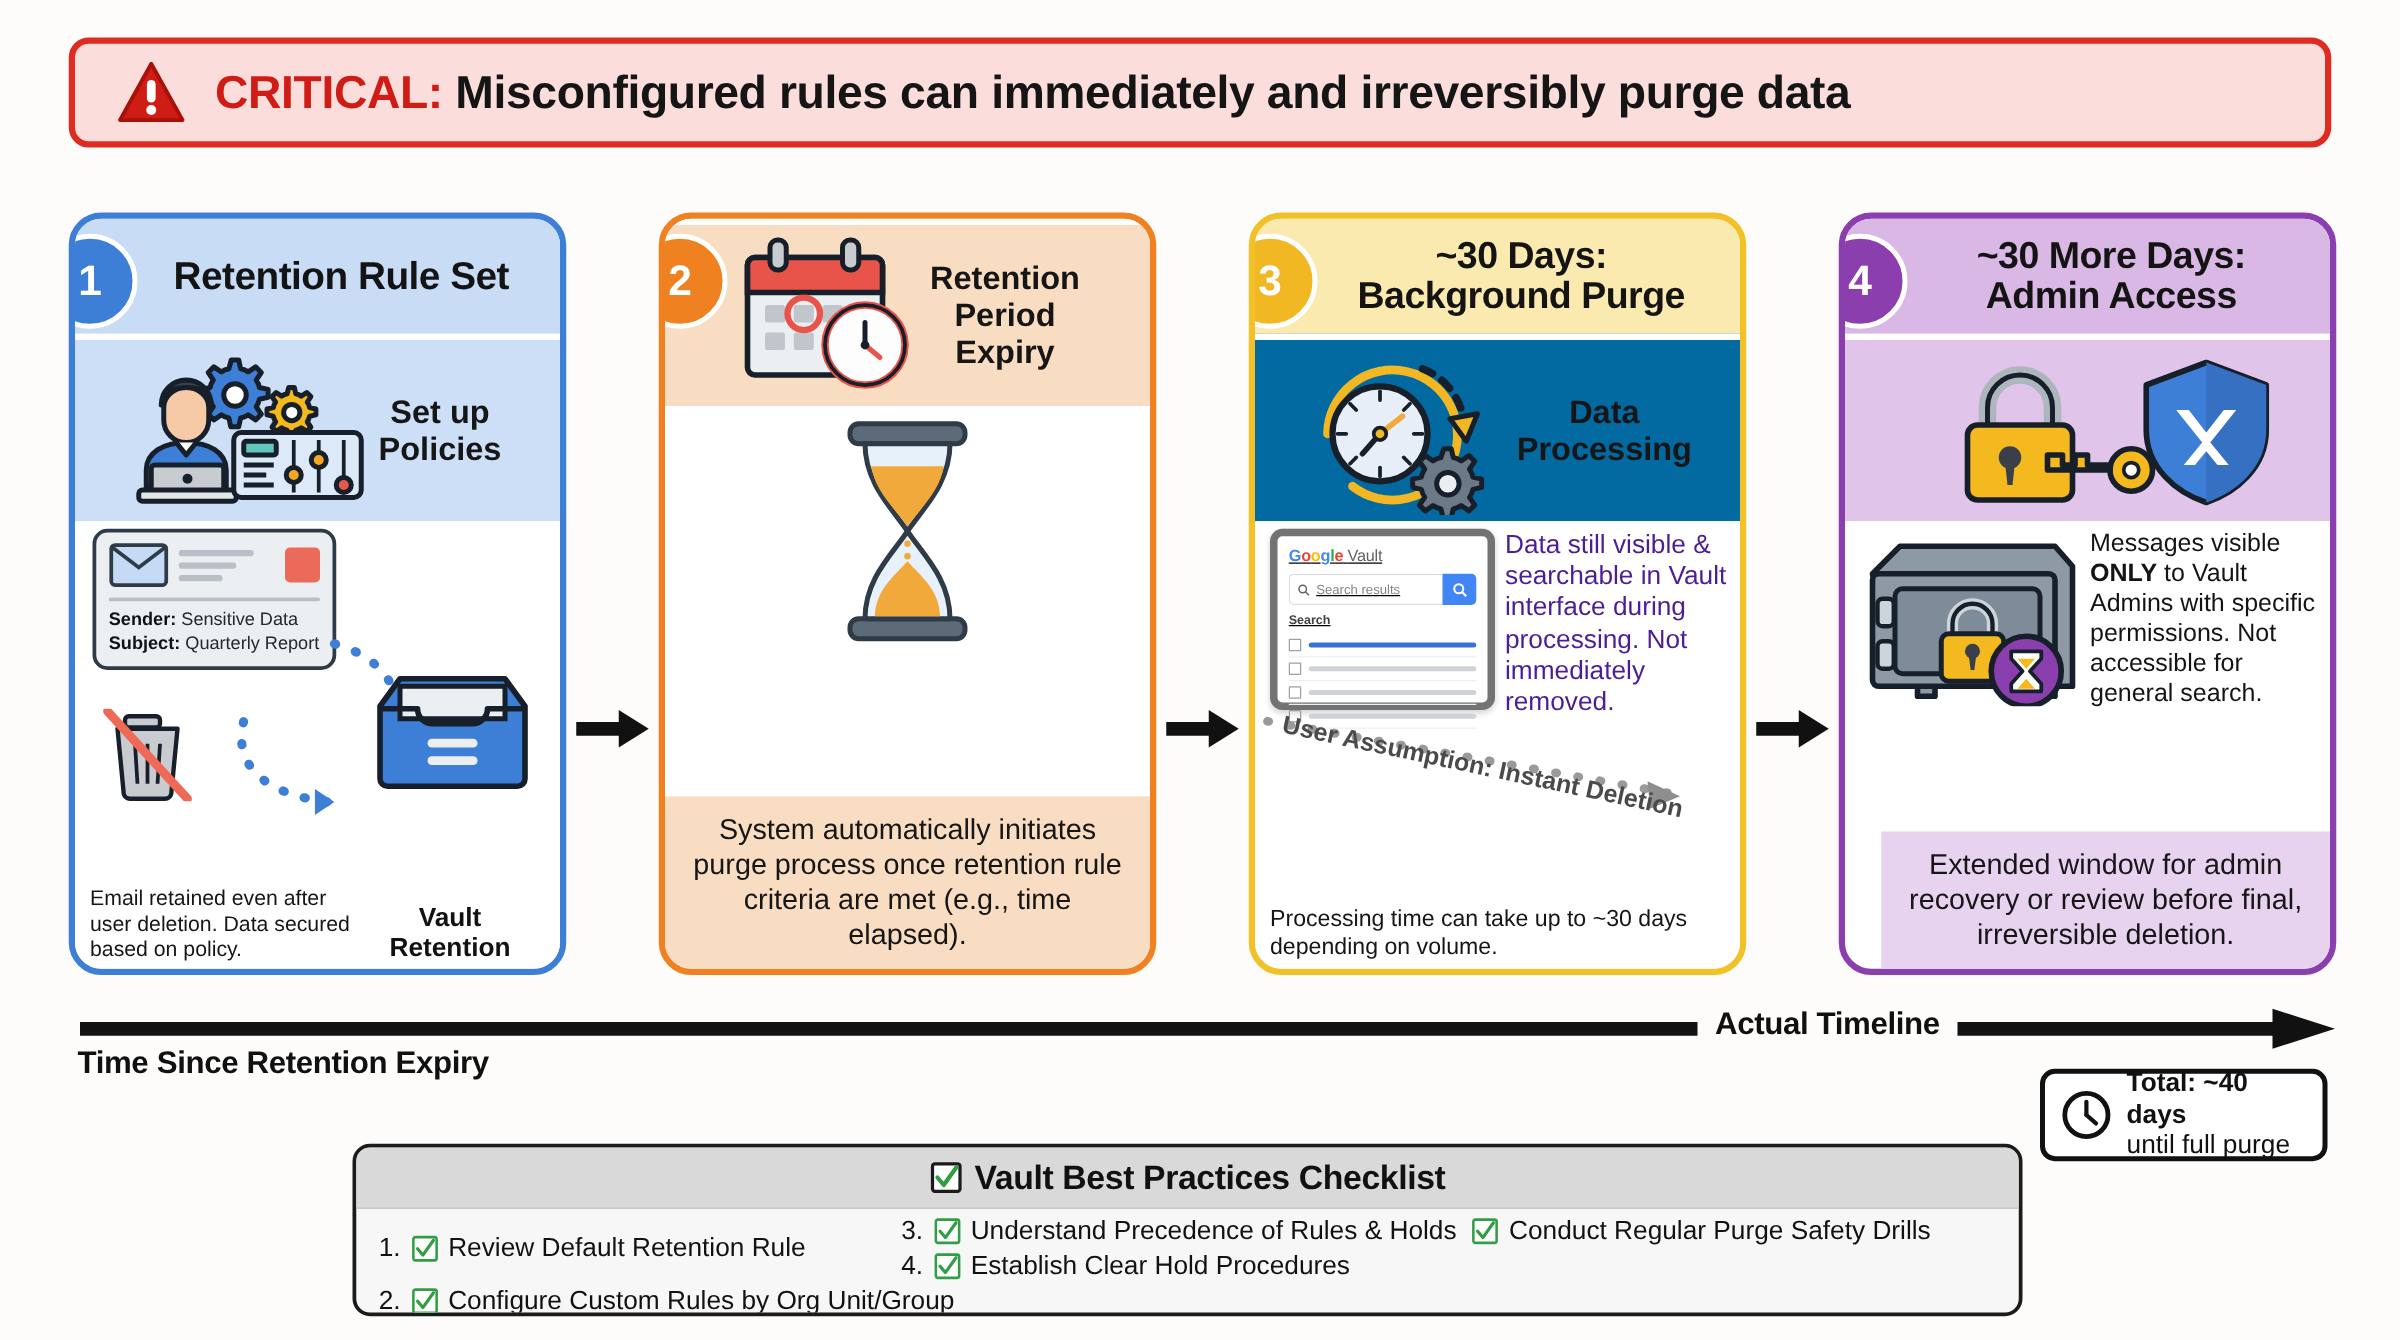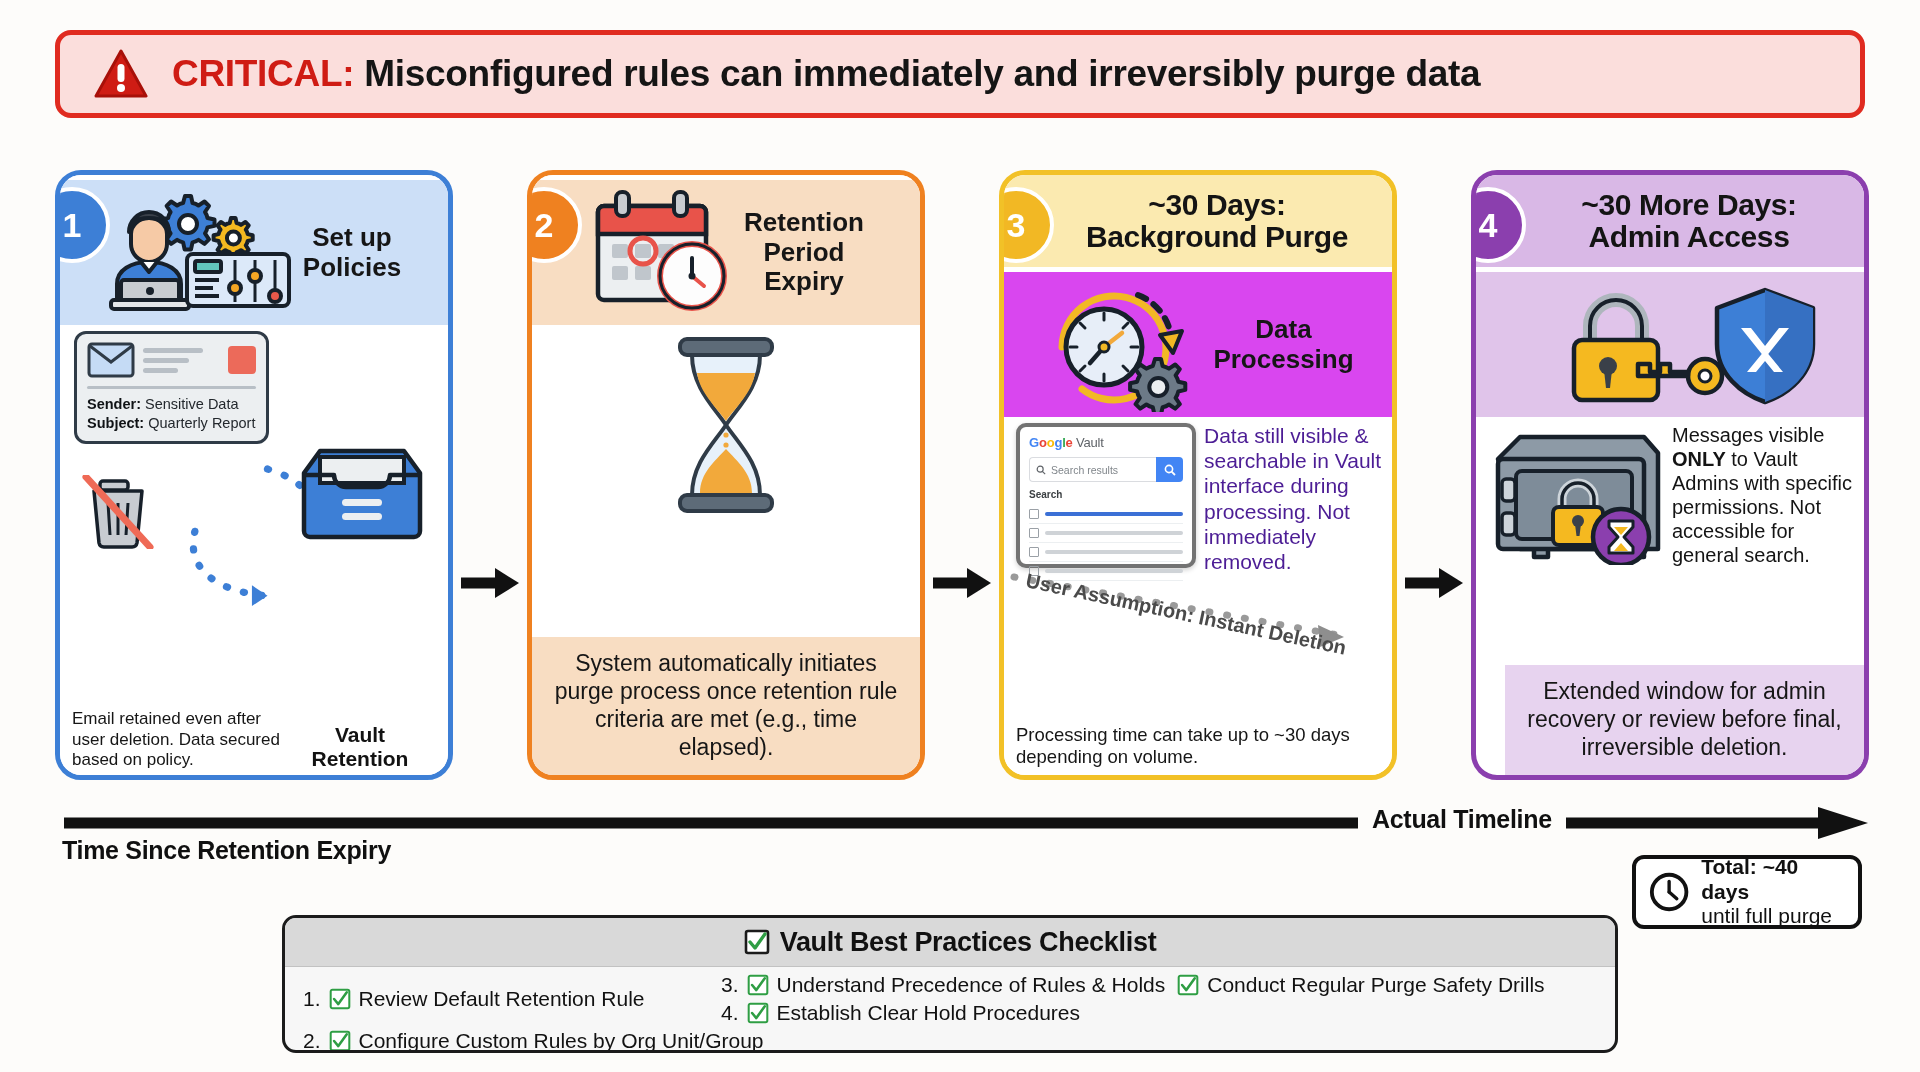--- a/index.html
+++ b/index.html
@@ -56,21 +56,21 @@
   .c2 .badge{background:#ef8120;}
   .c3 .badge{background:#f2b824;}
   .c4 .badge{background:#8b3fae;}
 
   .card-hero{
     height:150px;flex:0 0 auto;display:flex;align-items:center;justify-content:center;gap:6px;
     padding:4px 14px;box-sizing:border-box;border-top:5px solid #fff;
   }
   .c1 .card-hero{background:#ccdff7;}
   .c2 .card-hero{background:#f8ddc2;}
-  .c3 .card-hero{background:#d946ef;}
+  .c3 .card-hero{background:#0369a1;}
   .c4 .card-hero{background:#e0c4ea;}
   .hero-label{font-size:26px;font-weight:bold;color:#161616;line-height:1.15;text-align:center;}
 
   .card-body{flex:1 1 auto;background:#fff;position:relative;padding:8px 12px;box-sizing:border-box;}
 
   .card-foot{
     flex:0 0 auto;padding:12px 16px 14px;box-sizing:border-box;text-align:center;
     font-size:23px;line-height:1.22;color:#161616;
   }
   .c2 .card-foot{background:#f8ddc2;min-height:120px;}
@@ -91,22 +91,22 @@
     position:absolute;left:12px;bottom:4px;width:210px;font-size:17px;line-height:1.22;color:#161616;
   }
   .vault-label{
     position:absolute;right:18px;bottom:4px;width:140px;text-align:center;
     font-size:21px;font-weight:bold;line-height:1.15;color:#121212;
   }
 
   
   .vault-ui{
     position:absolute;left:12px;top:6px;width:180px;height:145px;
-    background:#fff;border:4px solid #737373;border-radius:10px;
-    box-shadow:0 2px 5px rgba(0,0,0,.18);padding:8px 9px;box-sizing:border-box;
+    background:#fff;border:6px solid #737373;border-radius:10px;
+    box-shadow:0 2px 5px rgba(0,0,0,.18);padding:8px 9px;box-sizing:border-box;text-decoration:underline;
   }
   .gv-logo{font-size:13px;font-weight:bold;margin-bottom:7px;letter-spacing:-.2px;}
   .gv-logo .g1{color:#4285F4}.gv-logo .g2{color:#EA4335}.gv-logo .g3{color:#FBBC05}
   .gv-logo .g4{color:#4285F4}.gv-logo .g5{color:#34A853}.gv-logo .g6{color:#EA4335}
   .gv-logo .gv{color:#5f6368;font-weight:normal;}
   .gv-search{display:flex;align-items:center;gap:0;margin-bottom:7px;}
   .gv-inp{flex:1;height:23px;border:1px solid #dadce0;border-right:none;border-radius:4px 0 0 4px;
     display:flex;align-items:center;gap:5px;padding:0 6px;font-size:10.5px;color:#80868b;}
   .gv-btn{width:27px;height:25px;background:#4285F4;border-radius:0 4px 4px 0;display:flex;align-items:center;justify-content:center;}
   .gv-sub{font-size:10px;font-weight:bold;color:#3c4043;margin-bottom:5px;}
@@ -184,20 +184,23 @@
     <div class="banner-text">
       <span class="crit">CRITICAL:</span>
       <span>Misconfigured rules can immediately and irreversibly purge data</span>
     </div>
   </div>
 
   <div class="cards">
 
     <div class="card c1">
       <div class="badge">1</div>
+      <div class="card-head">
+        <div class="card-title">Retention Rule Set</div>
+      </div>
       <div class="card-hero">
         <svg width="190" height="130" viewBox="0 0 190 130">
 
           <g stroke="#17202a" stroke-width="4" stroke-linejoin="round">
             <path d="M78 8 l6 0 1.5 7 a16 16 0 0 1 6 2.5 l6-4 4.5 4.5 -4 6 a16 16 0 0 1 2.5 6 l7 1.5 0 6.4 -7 1.5 a16 16 0 0 1 -2.5 6 l4 6 -4.5 4.5 -6-4 a16 16 0 0 1 -6 2.5 l-1.5 7 -6.4 0 -1.5-7 a16 16 0 0 1 -6-2.5 l-6 4 -4.5-4.5 4-6 a16 16 0 0 1 -2.5-6 l-7-1.5 0-6.4 7-1.5 a16 16 0 0 1 2.5-6 l-4-6 4.5-4.5 6 4 a16 16 0 0 1 6-2.5 z" fill="#3d7fd6"></path>
             <circle cx="81" cy="36" r="9" fill="#fff"></circle>
             <path d="M124 30 l4.5 0 1.1 5 a12 12 0 0 1 4.4 1.9 l4.4-2.9 3.3 3.3 -2.9 4.4 a12 12 0 0 1 1.9 4.4 l5 1.1 0 4.7 -5 1.1 a12 12 0 0 1 -1.9 4.4 l2.9 4.4 -3.3 3.3 -4.4-2.9 a12 12 0 0 1 -4.4 1.9 l-1.1 5 -4.7 0 -1.1-5 a12 12 0 0 1 -4.4-1.9 l-4.4 2.9 -3.3-3.3 2.9-4.4 a12 12 0 0 1 -1.9-4.4 l-5-1.1 0-4.7 5-1.1 a12 12 0 0 1 1.9-4.4 l-2.9-4.4 3.3-3.3 4.4 2.9 a12 12 0 0 1 4.4-1.9 z" fill="#f5b920"></path>
             <circle cx="126.4" cy="50" r="6.5" fill="#fff"></circle>
           </g>
 

